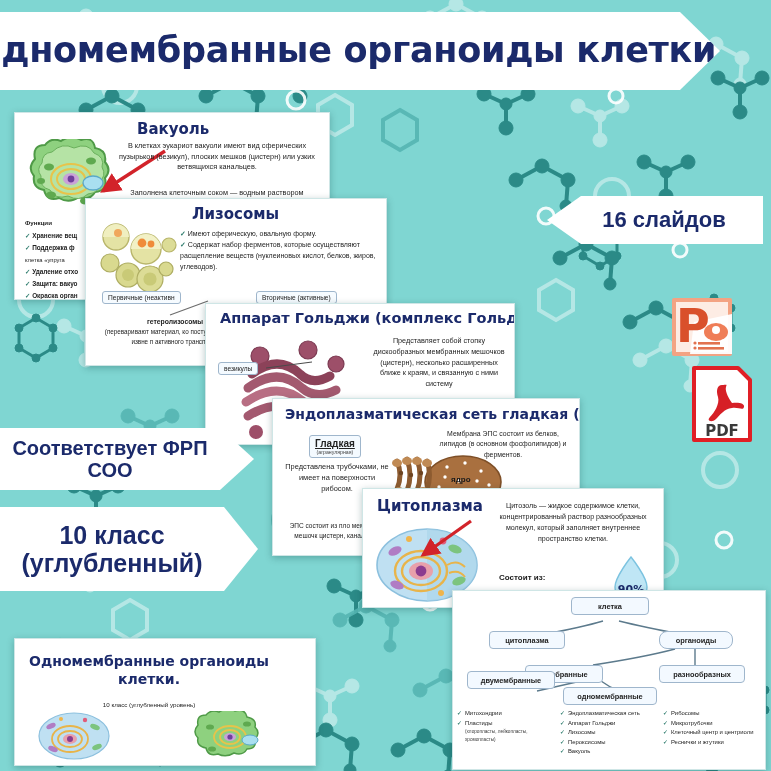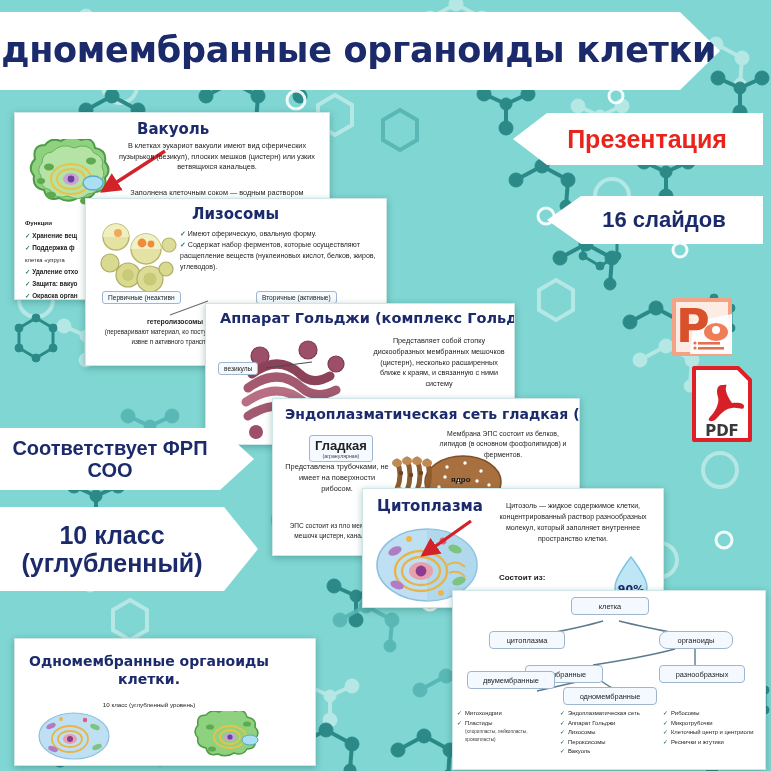--- a/index.html
+++ b/index.html
@@ -85,21 +85,21 @@
   #golgi-art{position:absolute;left:28px;top:36px;width:130px;height:100px;}
   #golgi-lbl{left:12px;top:58px;background:#f4faff;}
   #golgi-line{position:absolute;left:58px;top:56px;width:52px;height:16px;}
 
   
   #card-eps{left:272px;top:398px;width:306px;height:156px;z-index:16;}
   #card-eps .ctitle{position:absolute;left:12px;top:7px;font-size:14px;white-space:nowrap;}
   #card-eps .body{position:absolute;left:160px;top:30px;width:140px;font-size:6.9px;
       line-height:1.5;text-align:center;}
   #eps-b{left:36px;top:36px;background:#f4faff;text-align:center;}
-  #eps-b b{font-size:13px;}
+  #eps-b b{font-size:10px;text-decoration:underline;}
   #eps-b i{display:block;font-style:normal;font-size:5.2px;color:#444;}
   #card-eps .left2{position:absolute;left:12px;top:62px;width:104px;font-size:7.4px;
       line-height:1.5;text-align:center;}
   #card-eps .left3{position:absolute;left:8px;top:122px;width:118px;font-size:6.5px;
       line-height:1.55;text-align:center;}
   #eps-art{position:absolute;left:112px;top:52px;width:122px;height:62px;}
   #eps-nuc{position:absolute;left:178px;top:76px;font-size:8px;font-weight:700;color:#1a1a1a;}
 
   
   #card-cyto{left:362px;top:488px;width:300px;height:118px;z-index:18;}
@@ -109,21 +109,21 @@
   #cyto-art{position:absolute;left:12px;top:36px;width:104px;height:78px;}
   #cyto-arrow{position:absolute;left:52px;top:28px;width:60px;height:44px;}
   #cyto-sostoit{position:absolute;left:136px;top:84px;font-size:8px;font-weight:700;color:#1a1a1a;}
   #cyto-drop{position:absolute;left:248px;top:66px;width:40px;height:48px;}
 
   
   #card-tree{left:452px;top:590px;width:312px;height:178px;z-index:20;}
   #tree-svg{position:absolute;left:0;top:0;width:312px;height:104px;}
   .tnode{position:absolute;border:1px solid #9fb6cc;border-radius:4px;background:#f3f9ff;
          font-size:7.4px;color:#1a1a1a;display:flex;align-items:center;justify-content:center;
-         white-space:nowrap;}
+         white-space:nowrap;font-weight:bold;}
   #cols{position:absolute;left:4px;top:100px;width:306px;display:flex;gap:3px;}
   .col{flex:1;font-size:5.9px;line-height:1.62;}
   .col .it{display:flex;gap:3px;}
   .col .chk{color:#2f7d6e;font-weight:700;}
   .col .sub{font-size:4.7px;color:#3a3a3a;display:block;}
 
   
   #card-first{left:14px;top:638px;width:268px;height:126px;z-index:22;padding-left:32px;}
   #card-first .ctitle{position:absolute;left:0;top:14px;width:268px;text-align:center;
       font-size:14px;line-height:1.25;}
@@ -249,23 +249,20 @@
         <circle cx="616" cy="96" r="7"></circle>
         <circle cx="360" cy="470" r="7"></circle>
       </g>
     </svg>
   </div>
 
   <div class="banner right both" id="title-banner">
     <span id="title-text">Одномембранные органоиды клетки</span>
   </div>
 
-  <div class="banner left" id="badge-present">
-    <span>Презентация</span>
-  </div>
   <div class="banner left" id="badge-slides">
     <span>16 слайдов</span>
   </div>
 
   <div class="banner right" id="badge-frp">
     <span>Соответствует ФРП СОО</span>
   </div>
   <div class="banner right" id="badge-class">
     <span>10 класс (углубленный)</span>
   </div>

